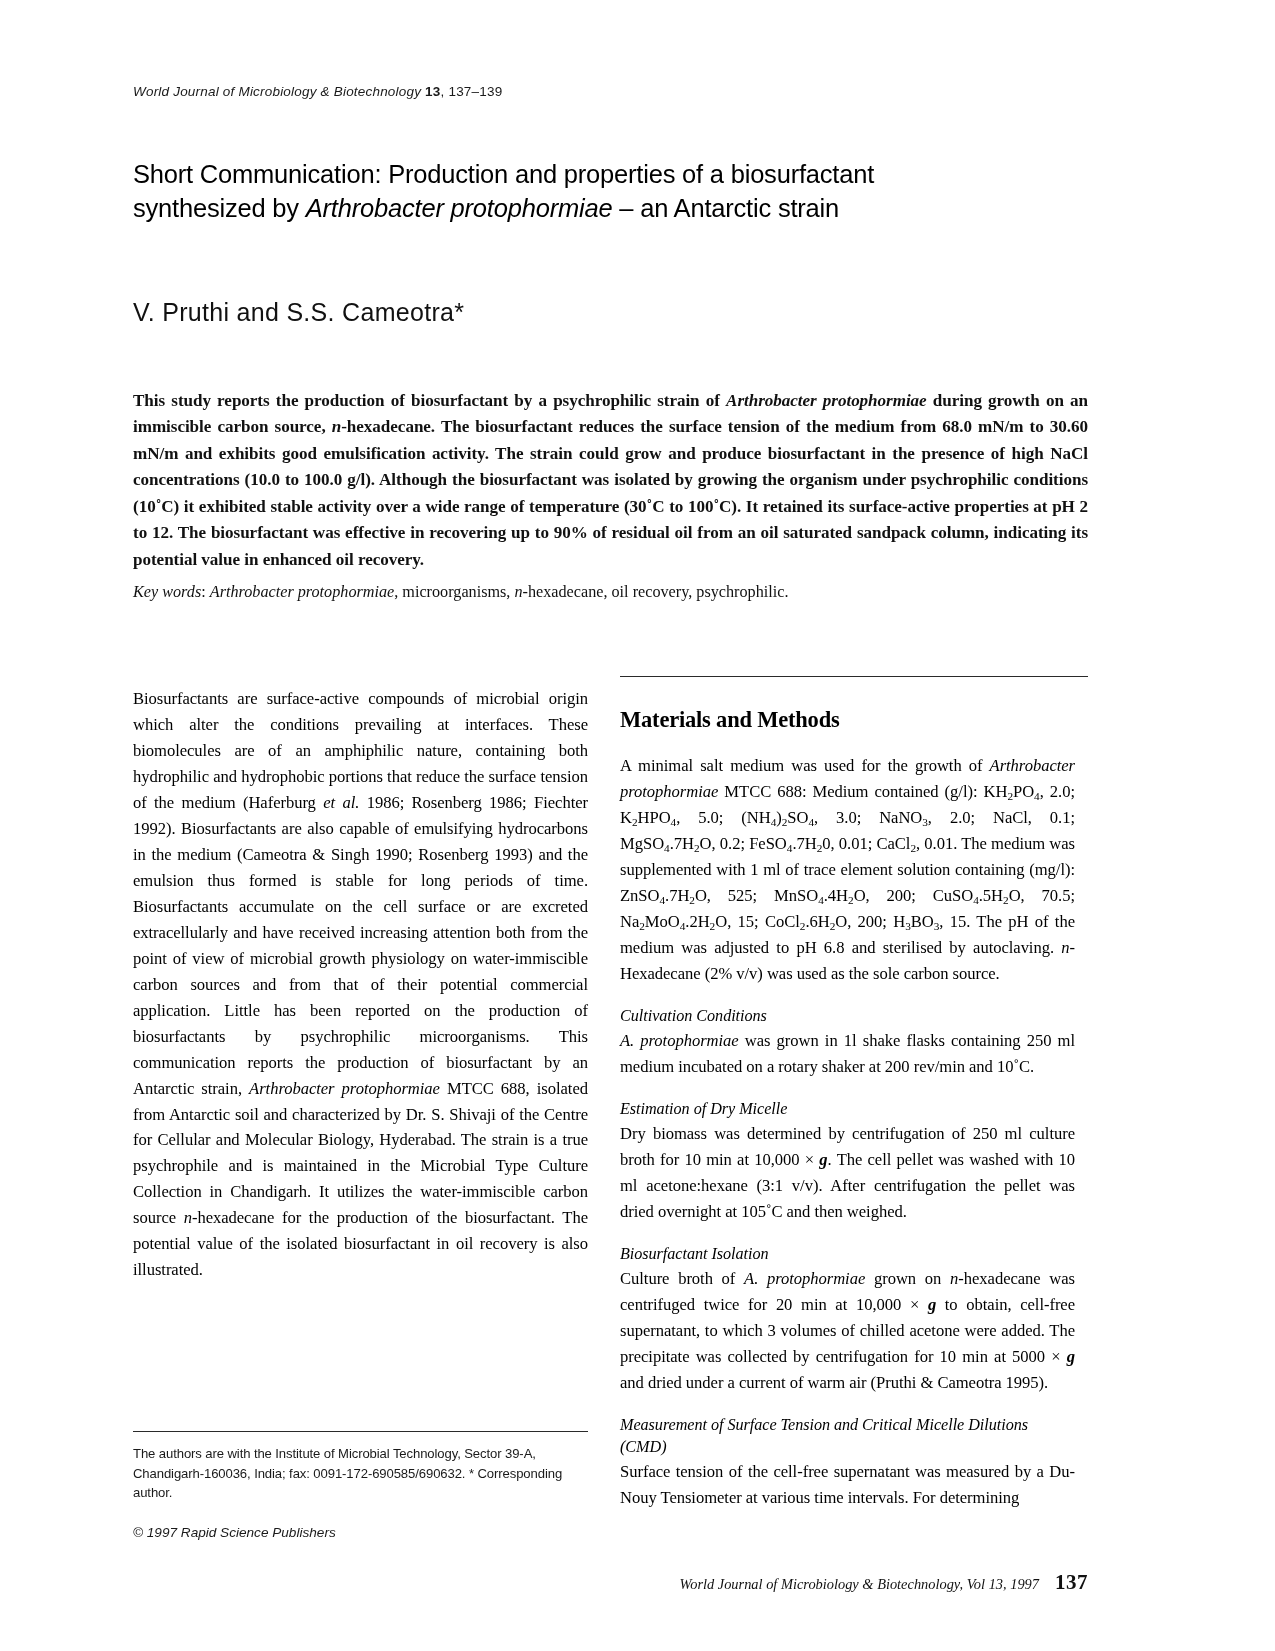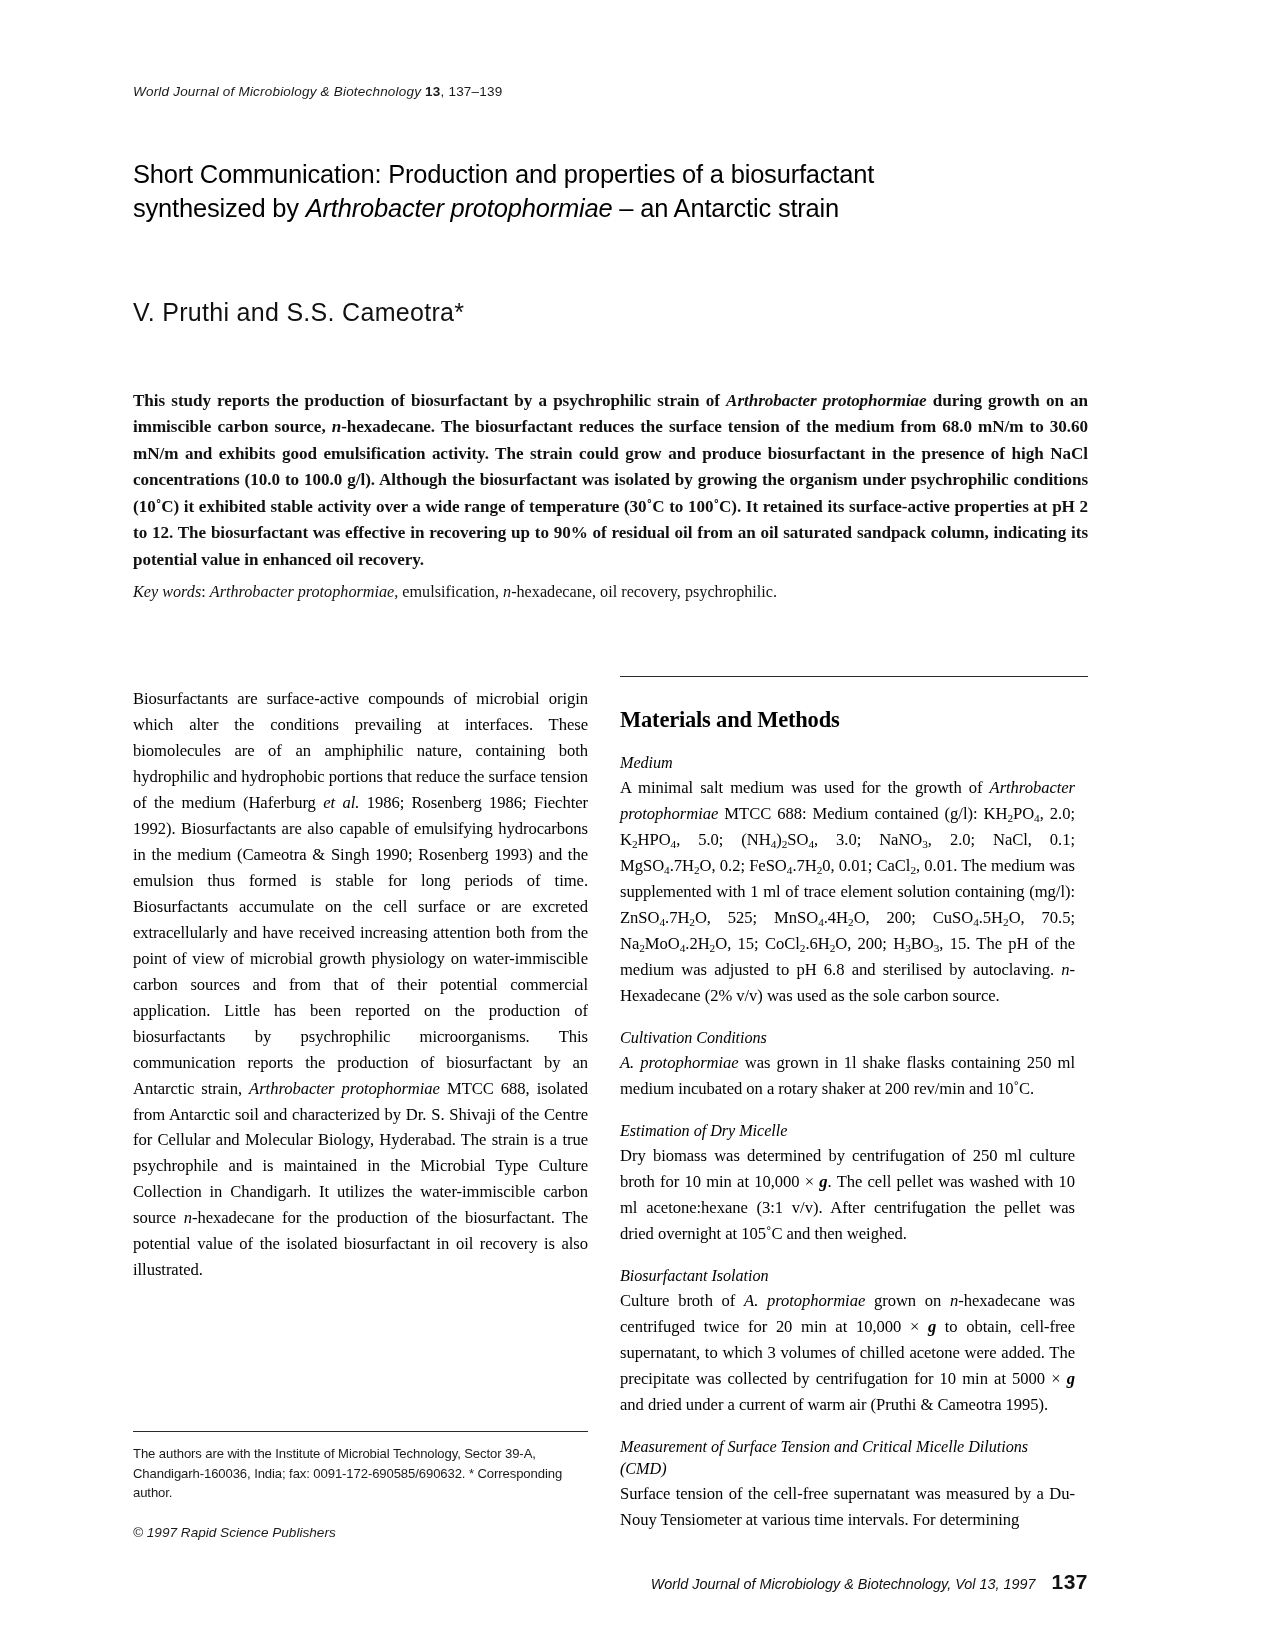--- a/index.html
+++ b/index.html
@@ -183,21 +183,21 @@
     color: #1a1a1a;
   }
 
   
   .footer-right {
     position: absolute;
     left: 620px;
     top: 1570px;
     width: 468px;
     text-align: right;
-    font-family: Liberation Sans, sans-serif;
+    font-family: Liberation Serif, serif;
     font-size: 14.4px;
     font-style: italic;
     color: #111;
   }
   .footer-right .pageno {
     font-style: normal;
     font-weight: bold;
     font-size: 21px;
     margin-left: 16px;
     letter-spacing: 0.5px;
@@ -217,34 +217,33 @@
     <span>synthesized by </span><span class="sp">Arthrobacter protophormiae</span><span> – an Antarctic strain</span>
   </h1>
 
   <div class="authors">V. Pruthi and S.S. Cameotra*</div>
 
   <div class="abstract">
     <span>This study reports the production of biosurfactant by a psychrophilic strain of </span><i>Arthrobacter protophormiae</i><span> during growth on an immiscible carbon source, </span><i>n</i><span>-hexadecane. The biosurfactant reduces the surface tension of the medium from 68.0 mN/m to 30.60 mN/m and exhibits good emulsification activity. The strain could grow and produce biosurfactant in the presence of high NaCl concentrations (10.0 to 100.0 g/l). Although the biosurfactant was isolated by growing the organism under psychrophilic conditions (10˚C) it exhibited stable activity over a wide range of temperature (30˚C to 100˚C). It retained its surface-active properties at pH 2 to 12. The biosurfactant was effective in recovering up to 90% of residual oil from an oil saturated sandpack column, indicating its potential value in enhanced oil recovery.</span>
   </div>
 
   <div class="keywords">
-    <span class="kw-label">Key words</span><span>: </span><i>Arthrobacter protophormiae</i><span>, emulsification, </span><i>n</i><span>-hexadecane, oil recovery, psychrophilic.</span>
+    <span class="kw-label">Key words</span><span>: </span><i>Arthrobacter protophormiae</i><span>, microorganisms, </span><i>n</i><span>-hexadecane, oil recovery, psychrophilic.</span>
   </div>
 
   <div class="col col-left">
     <p><span>Biosurfactants are surface-active compounds of microbial origin which alter the conditions prevailing at interfaces. These biomolecules are of an amphiphilic nature, containing both hydrophilic and hydrophobic portions that reduce the surface tension of the medium (Haferburg </span><i>et al.</i><span> 1986; Rosenberg 1986; Fiechter 1992). Biosurfactants are also capable of emulsifying hydrocarbons in the medium (Cameotra &amp; Singh 1990; Rosenberg 1993) and the emulsion thus formed is stable for long periods of time. Biosurfactants accumulate on the cell surface or are excreted extracellularly and have received increasing attention both from the point of view of microbial growth physiology on water-immiscible carbon sources and from that of their potential commercial application. Little has been reported on the production of biosurfactants by psychrophilic microorganisms. This communication reports the production of biosurfactant by an Antarctic strain, </span><i>Arthrobacter protophormiae</i><span> MTCC 688, isolated from Antarctic soil and characterized by Dr. S. Shivaji of the Centre for Cellular and Molecular Biology, Hyderabad. The strain is a true psychrophile and is maintained in the Microbial Type Culture Collection in Chandigarh. It utilizes the water-immiscible carbon source </span><i>n</i><span>-hexadecane for the production of the biosurfactant. The potential value of the isolated biosurfactant in oil recovery is also illustrated.</span></p>
   </div>
 
   <div class="rule rule-right-top"></div>
 
   <div class="col col-right">
 
     <div class="section-head">Materials and Methods</div>
 
-    <div class="sub-head">Medium</div>
     <p><span>A minimal salt medium was used for the growth of </span><i>Arthrobacter protophormiae</i><span> MTCC 688: Medium contained (g/l): KH</span><sub>2</sub><span>PO</span><sub>4</sub><span>, 2.0; K</span><sub>2</sub><span>HPO</span><sub>4</sub><span>, 5.0; (NH</span><sub>4</sub><span>)</span><sub>2</sub><span>SO</span><sub>4</sub><span>, 3.0; NaNO</span><sub>3</sub><span>, 2.0; NaCl, 0.1; MgSO</span><sub>4</sub><span>.7H</span><sub>2</sub><span>O, 0.2; FeSO</span><sub>4</sub><span>.7H</span><sub>2</sub><span>0, 0.01; CaCl</span><sub>2</sub><span>, 0.01. The medium was supplemented with 1 ml of trace element solution containing (mg/l): ZnSO</span><sub>4</sub><span>.7H</span><sub>2</sub><span>O, 525; MnSO</span><sub>4</sub><span>.4H</span><sub>2</sub><span>O, 200; CuSO</span><sub>4</sub><span>.5H</span><sub>2</sub><span>O, 70.5; Na</span><sub>2</sub><span>MoO</span><sub>4</sub><span>.2H</span><sub>2</sub><span>O, 15; CoCl</span><sub>2</sub><span>.6H</span><sub>2</sub><span>O, 200; H</span><sub>3</sub><span>BO</span><sub>3</sub><span>, 15. The pH of the medium was adjusted to pH 6.8 and sterilised by autoclaving. </span><i>n</i><span>-Hexadecane (2% v/v) was used as the sole carbon source.</span></p>
 
     <div class="blockgap"></div>
 
     <div class="sub-head">Cultivation Conditions</div>
     <p><i>A. protophormiae</i><span> was grown in 1l shake flasks containing 250 ml medium incubated on a rotary shaker at 200 rev/min and 10˚C.</span></p>
 
     <div class="blockgap"></div>
 
     <div class="sub-head">Estimation of Dry Micelle</div>

